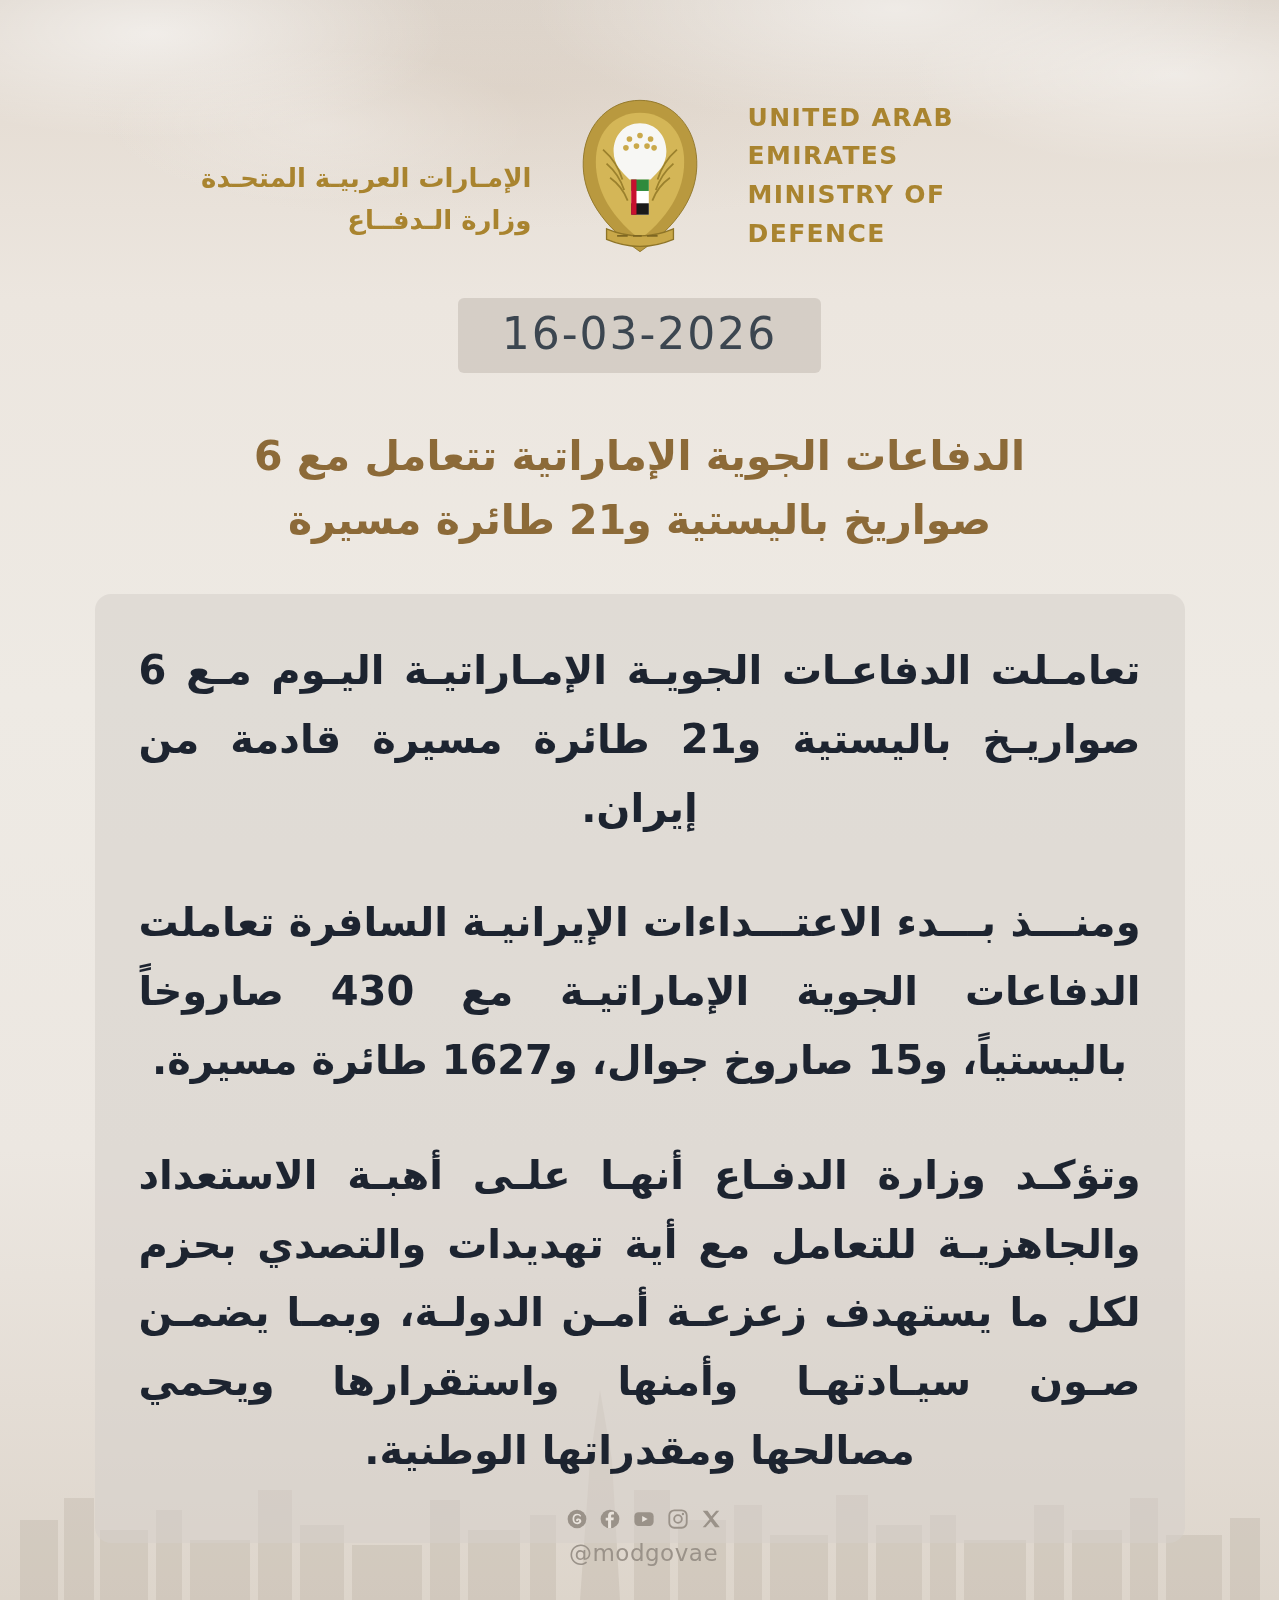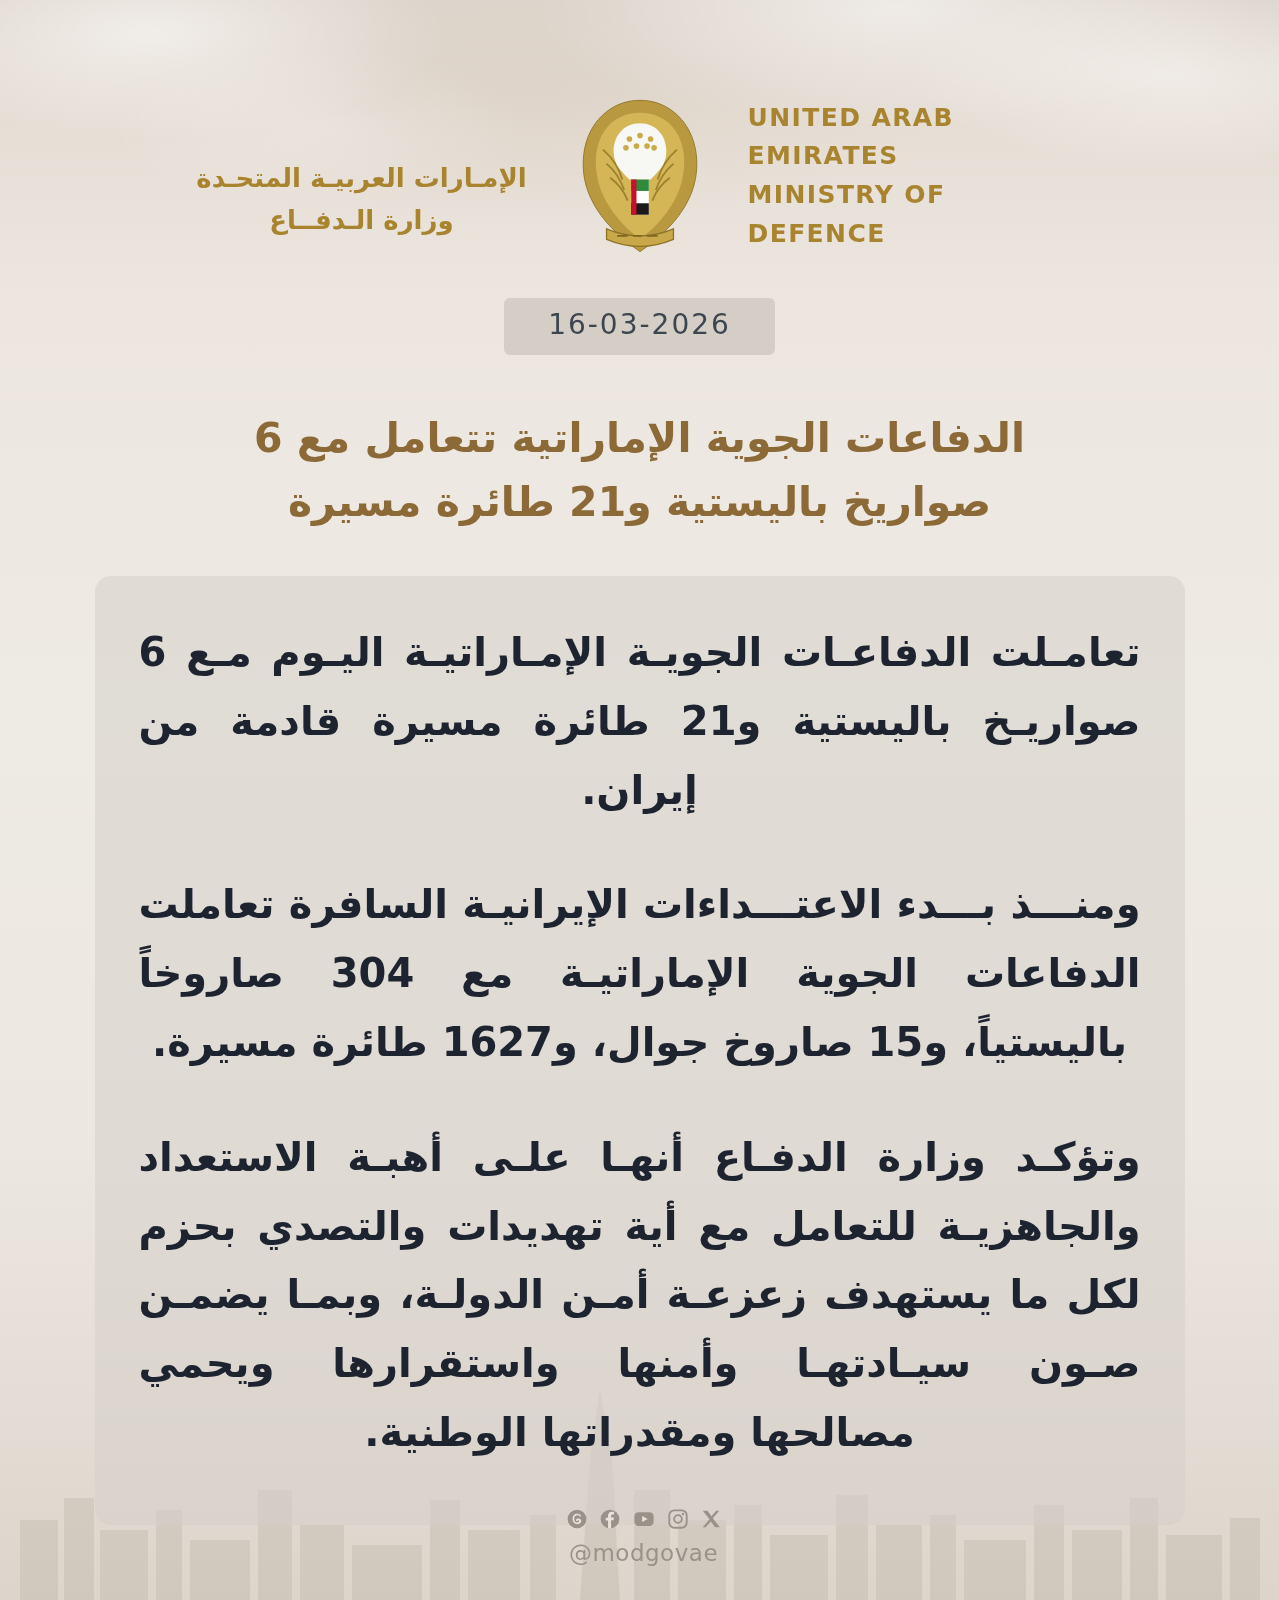--- a/index.html
+++ b/index.html
@@ -65,21 +65,21 @@
     text-align: left;
     direction: ltr;
     color: #a9842f;
     font-weight: bold;
     letter-spacing: 1.4px;
     line-height: 1.55;
     font-size: 25px;
     width: 340px;
   }
   .hdr-ar {
-    text-align: center;
+    text-align: right;
     direction: rtl;
     color: #a9842f;
     font-weight: bold;
     line-height: 1.6;
     font-size: 26px;
     width: 340px;
     margin-top: 48px;
   }
   .hdr-ar .line2 { letter-spacing: 3px; }
 
@@ -91,21 +91,21 @@
 
   .date-wrap {
     position: relative;
     display: flex;
     justify-content: center;
     margin-top: 34px;
   }
   .date-chip {
     background: rgba(206,198,190,0.75);
     color: #3c4650;
-    font-size: 28px;
+    font-size: 44px;
     letter-spacing: 2px;
     padding: 10px 44px 14px;
     border-radius: 6px;
     font-weight: 500;
   }
 
   .title {
     position: relative;
     margin: 52px auto 0;
     width: 840px;
@@ -250,21 +250,21 @@
   </div>
 
   <div class="date-wrap">
     <div class="date-chip">16-03-2026</div>
   </div>
 
   <div class="title">الدفاعات الجوية الإماراتية تتعامل مع 6 صواريخ باليستية و21 طائرة مسيرة</div>
 
   <div class="body-card">
     <p class="para">تعامـلت الدفاعـات الجويـة الإمـاراتيـة اليـوم مـع 6 صواريـخ باليستية و21 طائرة مسيرة قادمة من إيران.</p>
-    <p class="para">ومنـــذ بـــدء الاعتـــداءات الإيرانيـة السافرة تعاملت الدفاعات الجوية الإماراتيـة مع 304 صاروخاً باليستياً، و15 صاروخ جوال، و1627 طائرة مسيرة.</p>
+    <p class="para">ومنـــذ بـــدء الاعتـــداءات الإيرانيـة السافرة تعاملت الدفاعات الجوية الإماراتيـة مع 430 صاروخاً باليستياً، و15 صاروخ جوال، و1627 طائرة مسيرة.</p>
     <p class="para spaced-top">وتؤكـد وزارة الدفـاع أنهـا علـى أهبـة الاستعداد والجاهزيـة للتعامل مع أية تهديدات والتصدي بحزم لكل ما يستهدف زعزعـة أمـن الدولـة، وبمـا يضمـن صـون سيـادتهـا وأمنها واستقرارها ويحمي مصالحها ومقدراتها الوطنية.</p>
   </div>
 
   <div class="footer">
     <div class="social">
       <svg width="22" height="22" viewBox="0 0 24 24">
         <path fill="#9a9289" d="M3 3h5.2l4.3 6 5.1-6H21l-7 8.2L21.6 21h-5.2l-4.6-6.4L6.2 21H3l7.4-8.7L3 3z"></path>
       </svg>
       <svg width="22" height="22" viewBox="0 0 24 24">
         <rect x="2.5" y="2.5" width="19" height="19" rx="5.5" fill="none" stroke="#9a9289" stroke-width="2"></rect>

